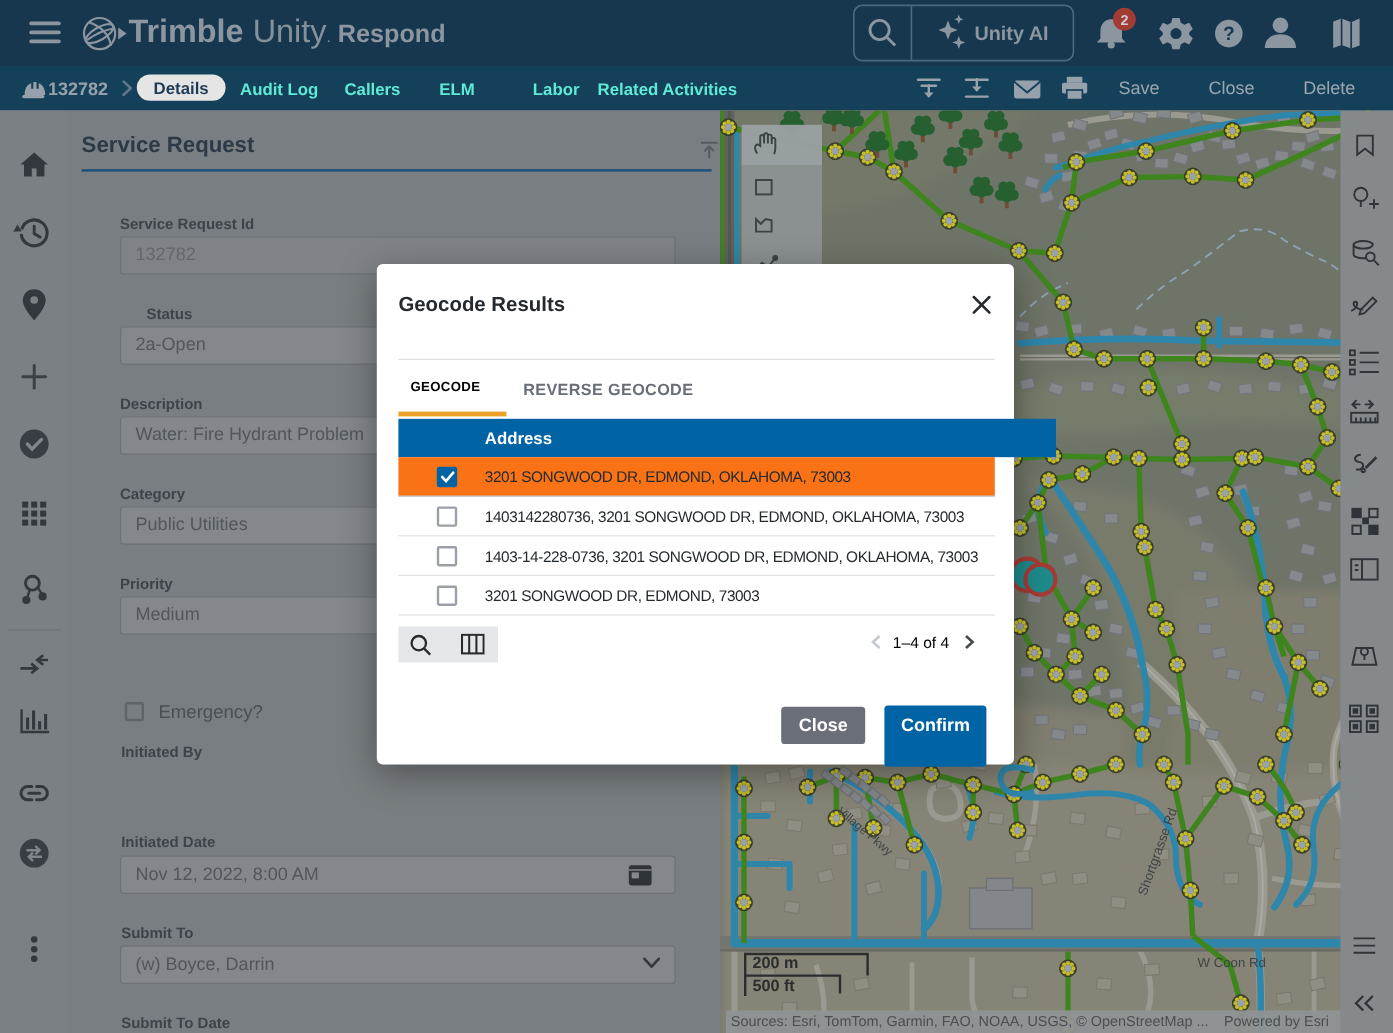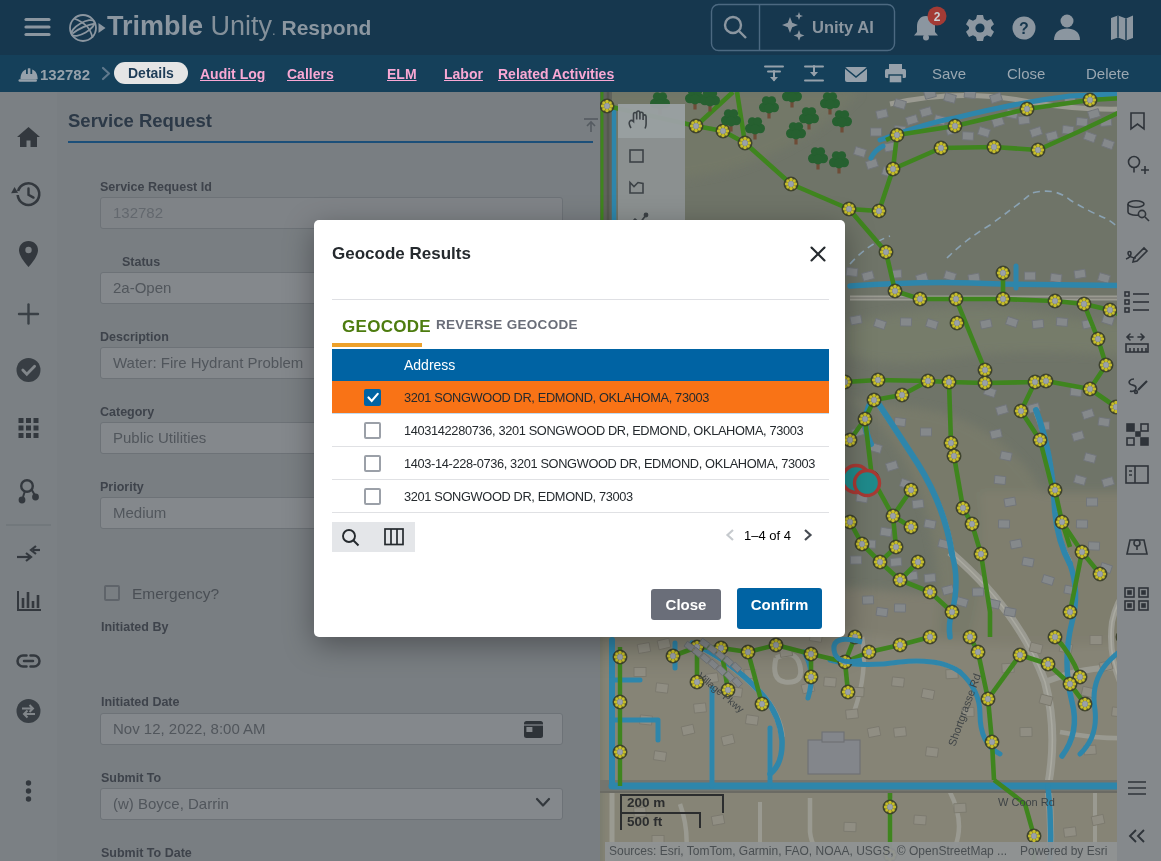--- a/index.html
+++ b/index.html
@@ -8,21 +8,21 @@
 .abs { position:absolute; }
 
 
 #header { position:absolute; left:0; top:0; width:1161px; height:55px; background:#16374e; }
 #subbar { position:absolute; left:0; top:55px; width:1161px; height:37px; background:#15405a; }
 #sidebar { position:absolute; left:0; top:92px; width:57px; height:769px; background:#7b8084; }
 #panel { position:absolute; left:57px; top:92px; width:543px; height:769px; background:#797e82; }
 
 .hlogo-text { color:#8b96a0; }
 .pill { background:#e5e5e5; color:#1e3c57; border-radius:12px; font-weight:bold; font-size:14px; padding:3px 14px; }
-.tab { color:#f9a8d4; font-weight:bold; font-size:14px;text-decoration:underline; }
+.tab { color:#5eead4; font-weight:bold; font-size:14px; }
 
 
 .flabel { position:absolute; font-size:12.5px; font-weight:bold; color:#3e434b; }
 .finput { position:absolute; left:100px; width:463px; height:32px; background:#84888c; border:1px solid #6d7277; border-radius:3px; font-size:15px; color:#51565c; line-height:30px; padding-left:12px; }
 .finput.dis { background:#7f8387; color:#63686e; }
 
 
 #modal { position:absolute; left:314px; top:220px; width:531px; height:417px; background:#ffffff; border-radius:5px; box-shadow:0 8px 30px rgba(0,0,0,0.35); }
 .mrow { position:absolute; left:18px; width:497px; height:33px; border-bottom:1px solid #e0e1e4; font-size:12.8px; letter-spacing:-0.35px; color:#252a2e; }
 .mrow .rtxt { position:absolute; left:72px; top:9px; white-space:nowrap; }
@@ -122,21 +122,21 @@
 
       <g fill="#96a1ab">
         <rect x="889" y="9" width="13" height="5"></rect>
         <rect x="885" y="14" width="21" height="9" rx="1.5"></rect>
         <rect x="889" y="20" width="13" height="8" fill="#96a1ab" stroke="#15405a" stroke-width="1.4"></rect>
       </g>
     </svg>
     <div class="abs pill" style="left:114px;top:7px;">Details</div>
     <div class="abs tab" style="left:200px;top:11px;">Audit Log</div>
     <div class="abs tab" style="left:287px;top:11px;">Callers</div>
-    <div class="abs tab" style="left:366px;top:11px;margin-left:21px;">ELM</div>
+    <div class="abs tab" style="left:366px;top:11px;">ELM</div>
     <div class="abs tab" style="left:428px;top:11px;margin-left:16px;">Labor</div>
     <div class="abs tab" style="left:498px;top:11px;">Related Activities</div>
     <div class="abs" style="left:932px;top:10px;font-size:15px;color:#9aa7b1;">Save</div>
     <div class="abs" style="left:1007px;top:10px;font-size:15px;color:#9aa7b1;">Close</div>
     <div class="abs" style="left:1086px;top:10px;font-size:15px;color:#9aa7b1;">Delete</div>
   </div>
   <div id="sidebar">
     <svg width="57" height="769" viewBox="0 0 57 769">
       <path d="M 28.5 35 L 17 45 h 3 v 10 h 6.5 v -6.5 h 4 V 55 H 37 V 45 h 3 z" fill="#33383e"></path>
       <g transform="translate(28.5,102)">
@@ -785,24 +785,24 @@
   </div>
   <div id="modal">
     <div class="abs" style="left:18px;top:24px;font-size:17px;font-weight:bold;color:#252a2e;">Geocode Results</div>
     <svg class="abs" style="left:496px;top:26px" width="16" height="16" viewBox="0 0 16 16">
       <g stroke="#252a2e" stroke-width="2.1" stroke-linecap="round">
         <line x1="1.5" y1="1.5" x2="14.5" y2="14.5"></line>
           <line x1="14.5" y1="1.5" x2="1.5" y2="14.5"></line>
       </g>
     </svg>
     <div class="abs" style="left:18px;top:79px;width:497px;height:1px;background:#dfe0e4;"></div>
-    <div class="abs" style="left:28px;top:97px;font-size:17px;font-weight:bold;letter-spacing:0.3px;color:#4d7c0f;">GEOCODE</div>
+    <div class="abs" style="left:28px;top:97px;font-size:11px;font-weight:bold;letter-spacing:0.3px;color:#000000;">GEOCODE</div>
     <div class="abs" style="left:122px;top:97px;font-size:13.5px;font-weight:bold;letter-spacing:0.3px;color:#6a6e79;">REVERSE GEOCODE</div>
     <div class="abs" style="left:18px;top:123px;width:90px;height:4px;background:#eda12b;"></div>
-    <div class="abs" style="left:18px;top:129px;width:497px;height:32px;background:#0063a3;color:#ffffff;font-size:14px;font-weight:normal;">
+    <div class="abs" style="left:18px;top:129px;width:548px;height:32px;background:#0063a3;color:#ffffff;font-size:14px;font-weight:bold;">
         <span style="position:absolute;left:72px;top:8px;">Address</span>
       </div>
     <div class="mrow" style="top:161px;left:18px;background:#f97316;border-bottom:1px solid #c0dbf0;">
       <div class="cbx" style="background:#0063a3;border-color:#0063a3;"></div>
       <svg class="abs" style="left:34px;top:10px" width="14" height="13" viewBox="0 0 14 13">
           <path d="M 2.5 6.5 l 3.2 3.4 6 -7" stroke="#ffffff" stroke-width="2.2" fill="none" stroke-linecap="round"></path>
         </svg>
       <div class="rtxt">3201 SONGWOOD DR, EDMOND, OKLAHOMA, 73003</div>
     </div>
     <div class="mrow" style="top:194px;left:18px;">
@@ -832,15 +832,15 @@
         </g>
     </svg>
     <svg class="abs" style="left:410px;top:308px" width="12" height="14" viewBox="0 0 12 14">
         <path d="M 9 2 L 3.5 7 L 9 12" stroke="#c6cace" stroke-width="2.2" fill="none"></path>
       </svg>
     <div class="abs" style="left:430px;top:308px;font-size:13px;color:#000000;">1–4 of 4</div>
     <svg class="abs" style="left:488px;top:308px" width="12" height="14" viewBox="0 0 12 14">
         <path d="M 3 2 L 8.5 7 L 3 12" stroke="#464b52" stroke-width="2.2" fill="none"></path>
       </svg>
     <div class="abs" style="left:337px;top:369px;width:70px;height:31px;background:#6a6e79;border-radius:3px;color:#fff;font-size:15px;font-weight:bold;text-align:center;line-height:31px;">Close</div>
-    <div class="abs" style="left:423px;top:368px;width:85px;height:41px;background:#0063a3;border-radius:3px;color:#fff;font-size:15px;font-weight:bold;text-align:center;line-height:33px;">Confirm</div>
+    <div class="abs" style="left:423px;top:368px;width:85px;height:51px;background:#0063a3;border-radius:3px;color:#fff;font-size:15px;font-weight:bold;text-align:center;line-height:33px;">Confirm</div>
   </div>
 </div>
 
 </body></html>

